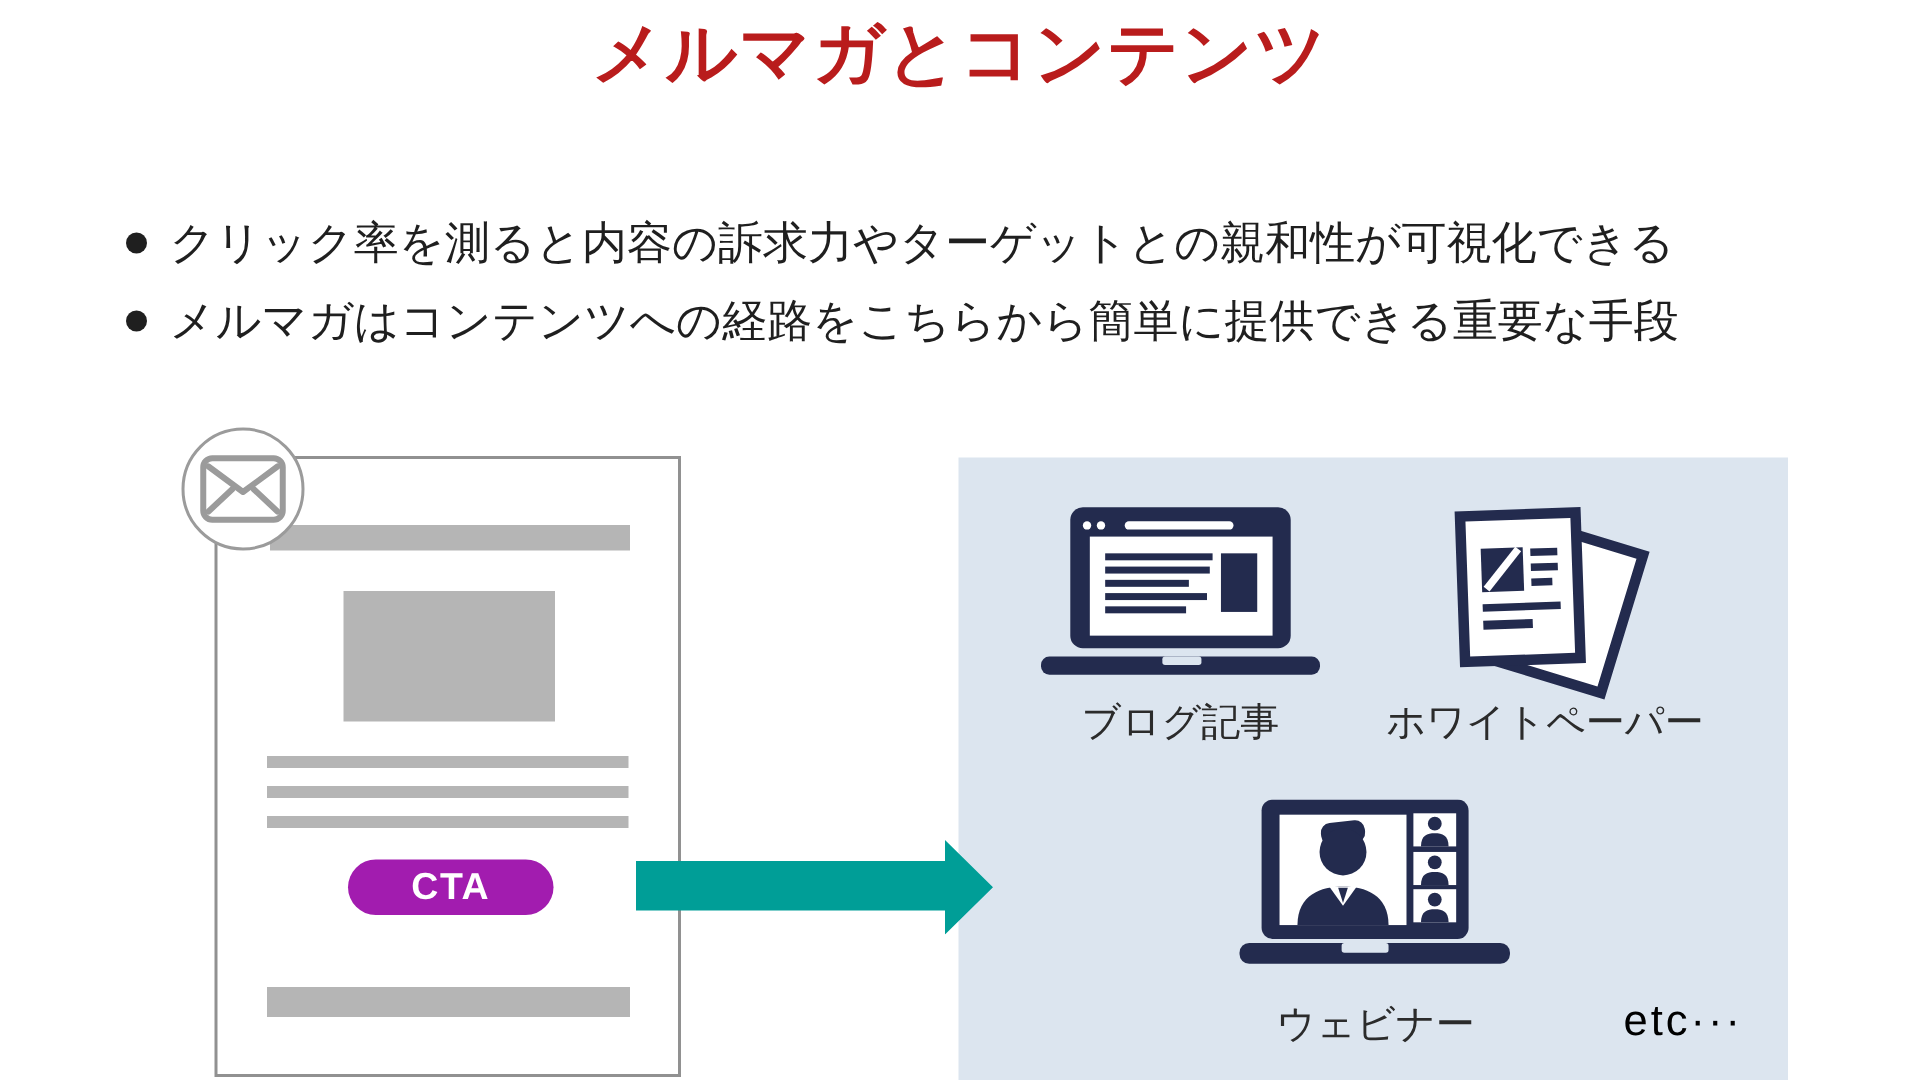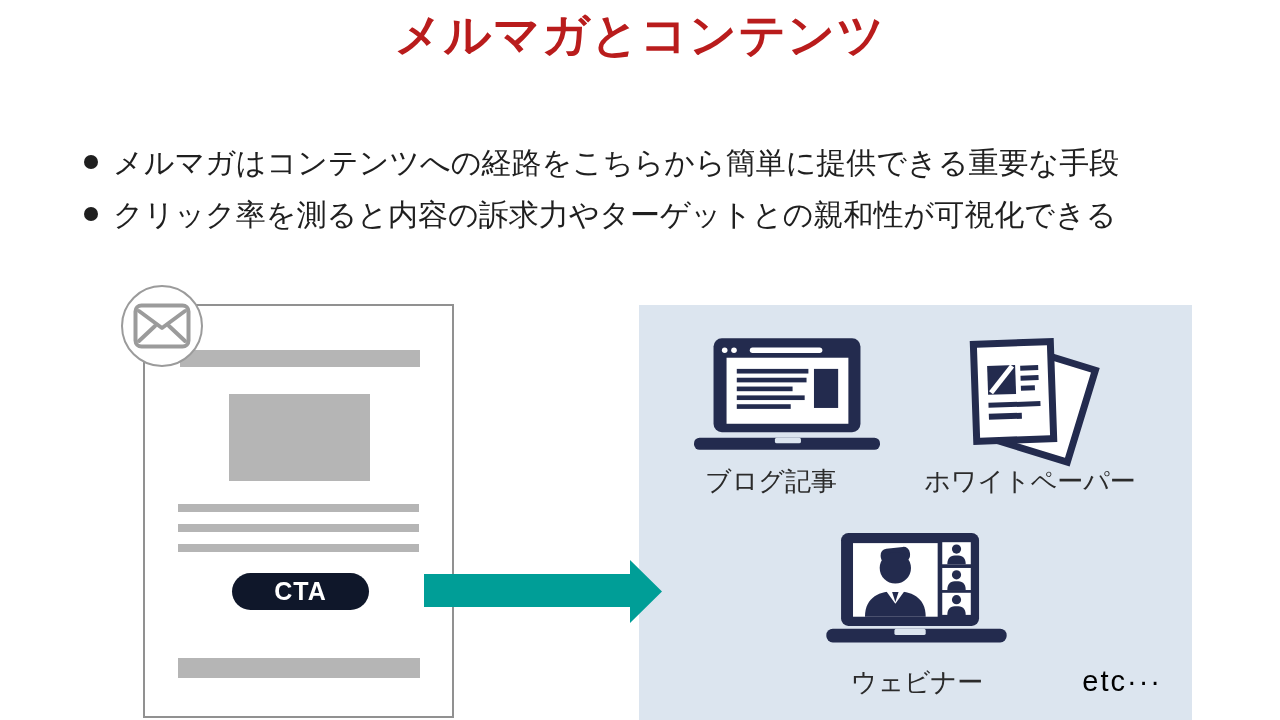--- a/index.html
+++ b/index.html
@@ -29,21 +29,21 @@
   }
   .gbar{position:absolute;background:#b5b5b5;}
   .header-bar{left:35px;top:44px;width:240px;height:17px;}
   .img-block{position:absolute;left:84px;top:88px;width:141px;height:87px;background:#b5b5b5;}
   .line1{left:33px;top:198px;width:241px;height:8px;}
   .line2{left:33px;top:218px;width:241px;height:8px;}
   .line3{left:33px;top:238px;width:241px;height:8px;}
   .bottom-bar{left:33px;top:352px;width:242px;height:20px;}
   .cta{
     position:absolute;left:87px;top:267px;width:137px;height:37px;
-    background:#0f172a;border-radius:19px;
+    background:#a21caf;border-radius:19px;
     color:#ffffff;font-size:25px;font-weight:700;letter-spacing:1px;
     text-align:center;line-height:37px;
   }
   .mail-badge{
     position:absolute;left:121px;top:285px;width:82px;height:82px;
     background:#ffffff;border:2px solid #9b9b9b;border-radius:50%;
     box-sizing:border-box;display:flex;align-items:center;justify-content:center;
     z-index:3;
   }
 
@@ -55,41 +55,41 @@
     background:#dce5ef;
   }
   .panel .icon{position:absolute;}
   .blog-icon{left:55px;top:33px;}
   .wp-icon{left:316px;top:28px;}
   .webinar-icon{left:184px;top:228px;}
   .panel-label{
     position:absolute;text-align:center;
     font-size:26px;font-weight:500;color:#2b2b2b;white-space:nowrap;
   }
-  .blog-label{left:12px;top:159px;width:240px;}
+  .blog-label{left:28px;top:159px;width:240px;}
   .wp-label{left:271px;top:159px;width:240px;text-align:center;}
   .webinar-label{left:158px;top:360px;width:240px;}
   .etc{
     position:absolute;right:30px;top:360px;
     font-size:29px;font-weight:500;color:#000000;letter-spacing:2px;
   }
 </style>
 </head>
 <body>
 
 <h1 class="title">メルマガとコンテンツ</h1>
 
 <div class="bullets">
   <div class="bullet">
     <span class="dot"></span>
-    <span class="bullet-text">メルマガはコンテンツへの経路をこちらから簡単に提供できる重要な手段</span>
+    <span class="bullet-text">クリック率を測ると内容の訴求力やターゲットとの親和性が可視化できる</span>
   </div>
   <div class="bullet">
     <span class="dot"></span>
-    <span class="bullet-text">クリック率を測ると内容の訴求力やターゲットとの親和性が可視化できる</span>
+    <span class="bullet-text">メルマガはコンテンツへの経路をこちらから簡単に提供できる重要な手段</span>
   </div>
 </div>
 
 <div class="email-mock">
   <div class="gbar header-bar"></div>
   <div class="img-block"></div>
   <div class="gbar line1"></div>
   <div class="gbar line2"></div>
   <div class="gbar line3"></div>
   <div class="cta">CTA</div>

